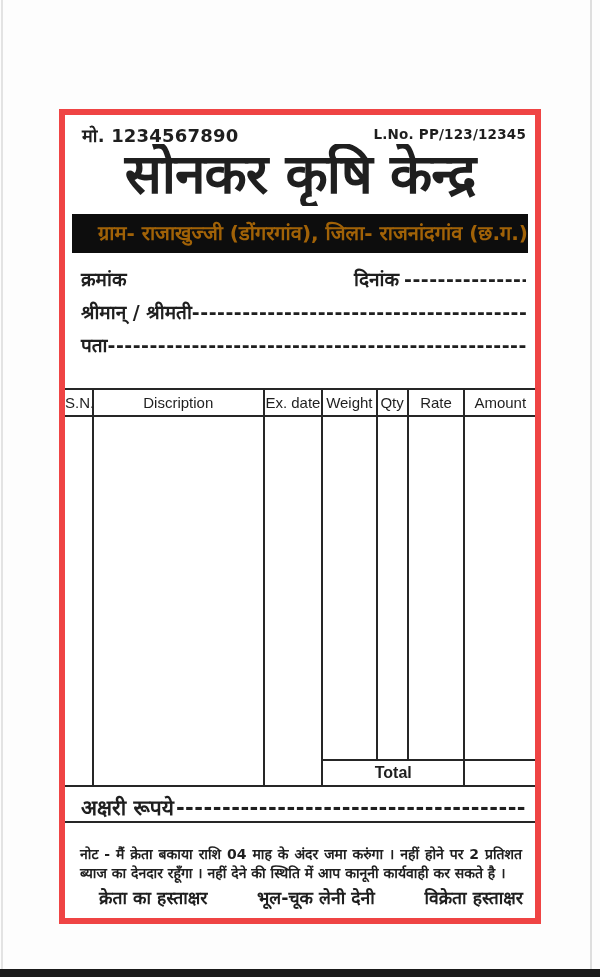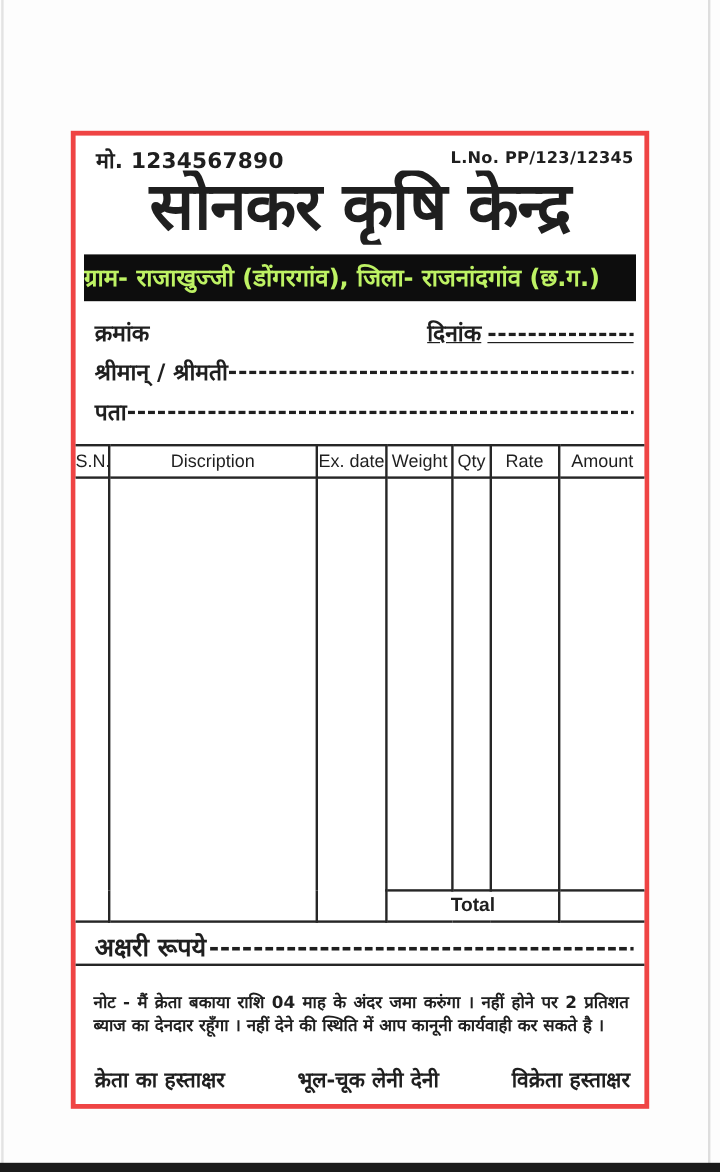--- a/index.html
+++ b/index.html
@@ -23,21 +23,21 @@
     position: absolute; right: 8px; top: 0; width: 2px; height: 970px;
     background: #dedede;
   }
   .bottom-strip {
     position: absolute; left: 0; bottom: 0; width: 600px; height: 8px;
     background: #1b1b1b;
   }
   .frame {
     position: absolute; left: 59px; top: 109px;
     width: 482px; height: 815px;
-    border: 4px solid #ef4444;
+    border: 6px solid #ef4444;
     background: #ffffff;
     display: flex; flex-direction: column;
   }
   
   .contact-row {
     display: flex; justify-content: space-between; align-items: flex-start;
     padding: 8px 9px 0 17px;
   }
   .mobile { font-size: 18px; font-weight: bold; letter-spacing: 0.2px; }
   .lno { font-size: 13.5px; font-weight: bold; padding-top: 3px; letter-spacing: 0.2px; text-align: center; }
@@ -49,39 +49,39 @@
     line-height: 1.12;
     margin-top: -3px;
     letter-spacing: -1px;
     white-space: nowrap;
     overflow: hidden;
   }
   
   .black-bar {
     margin: 8px 7px 0 7px;
     background: #0d0d0d;
-    color: #bef264;
-    text-align: left;
+    color: #a16207;
+    text-align: right;
     font-size: 20px;
     font-weight: bold;
     height: 39px;
     line-height: 39px;
     white-space: nowrap;
     overflow: hidden;
   }
   
   .fields {
     padding: 13px 9px 0 16px;
     font-size: 19px;
     font-weight: bold;
   }
   .field-row { display: flex; align-items: center; margin-bottom: 7px; }
-  .field-row:last-child { margin-bottom: 0; }
+  .field-row:last-child { margin-bottom: 16px; }
   .spacer { flex: 1; }
-  .date-group { display: flex; align-items: baseline; width: 172px; text-decoration: underline; }
+  .date-group { display: flex; align-items: baseline; width: 172px; }
   .date-group .label { margin-right: 5px; }
   .dashes {
     flex: 1;
     overflow: hidden;
     white-space: nowrap;
     font-weight: bold;
     letter-spacing: 0.5px;
   }
   
   table.items {
@@ -129,21 +129,21 @@
     font-size: 14px;
     font-weight: bold;
     line-height: 1.4;
     text-align: justify;
   }
   
   .signatures {
     margin-top: auto;
     display: flex;
     justify-content: space-between;
-    padding: 0 12px 9px 16px;
+    padding: 0 12px 9px 34px;
     font-size: 17.5px;
     font-weight: bold;
   }
 </style>
 </head>
 <body>
 
 <div class="page">
   <div class="page-edge-left"></div>
   <div class="page-edge-right"></div>

